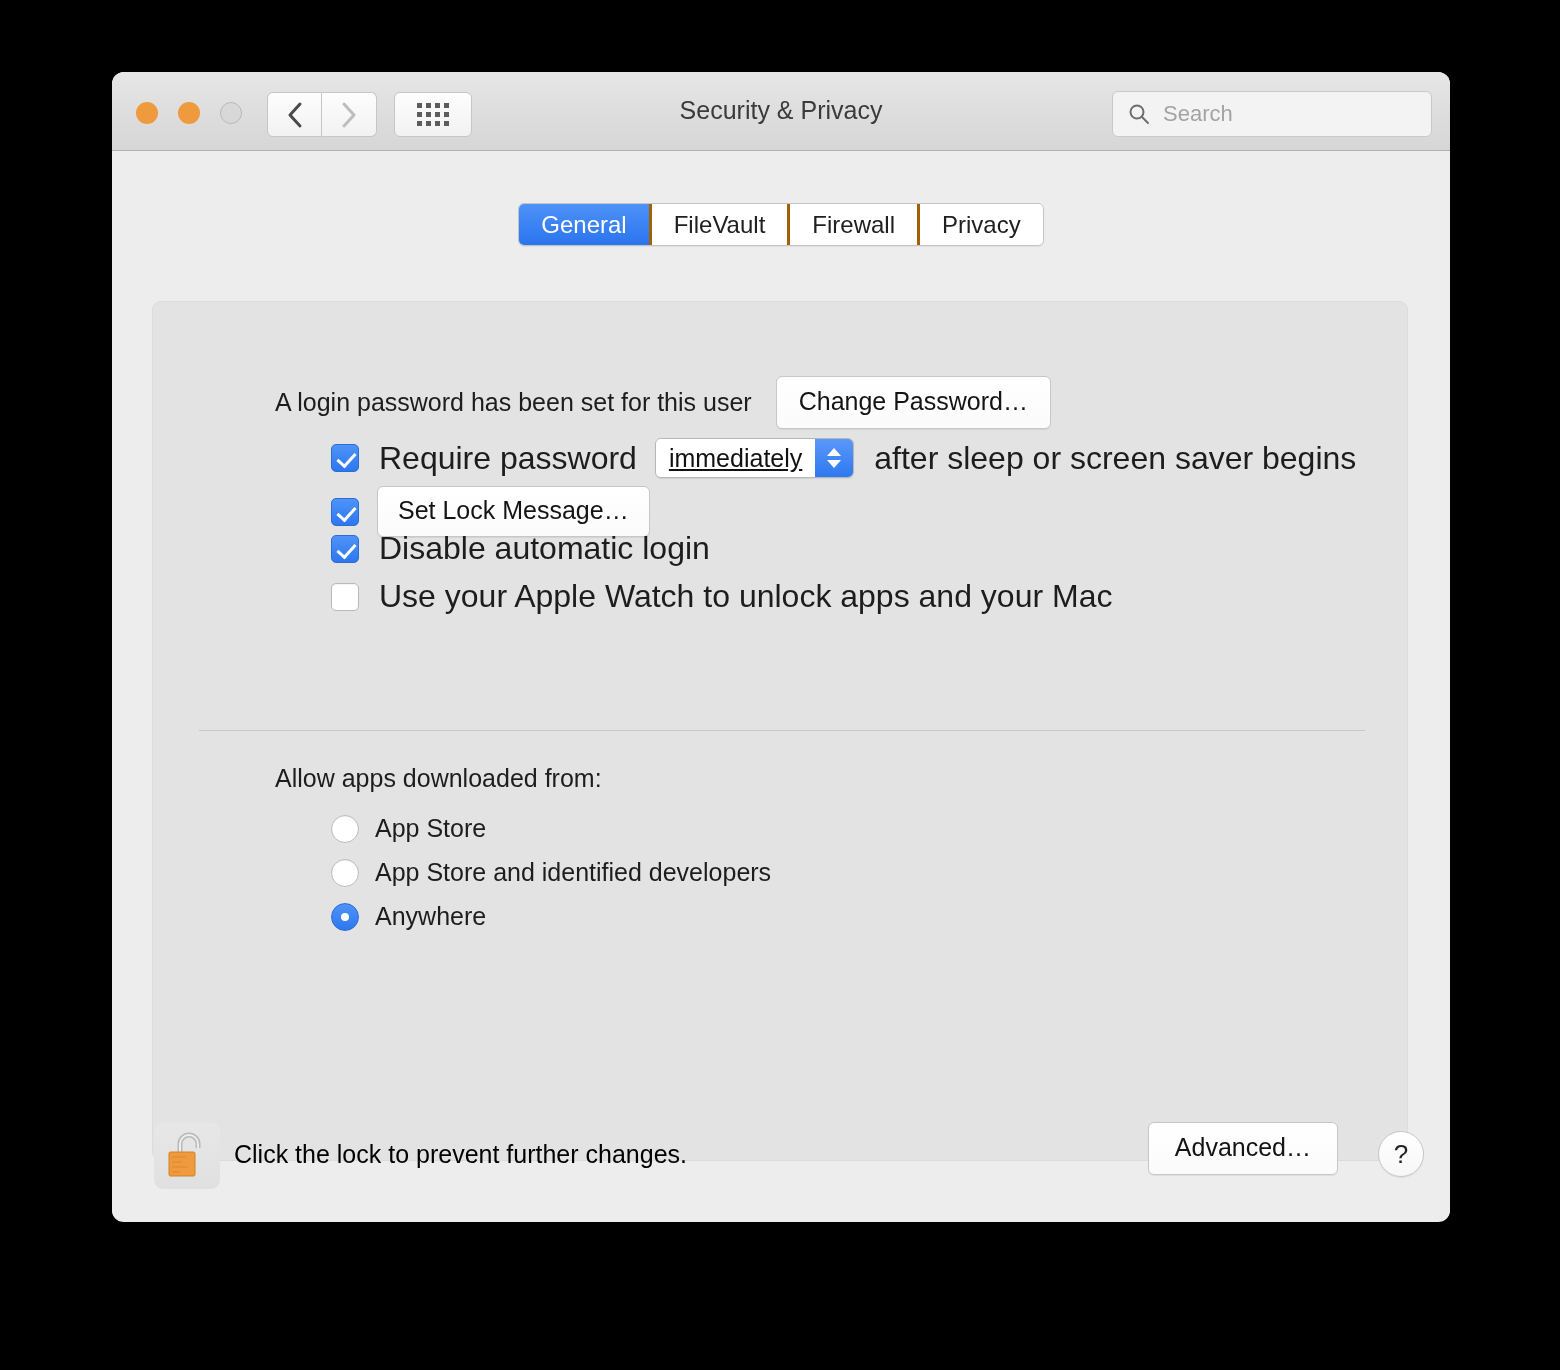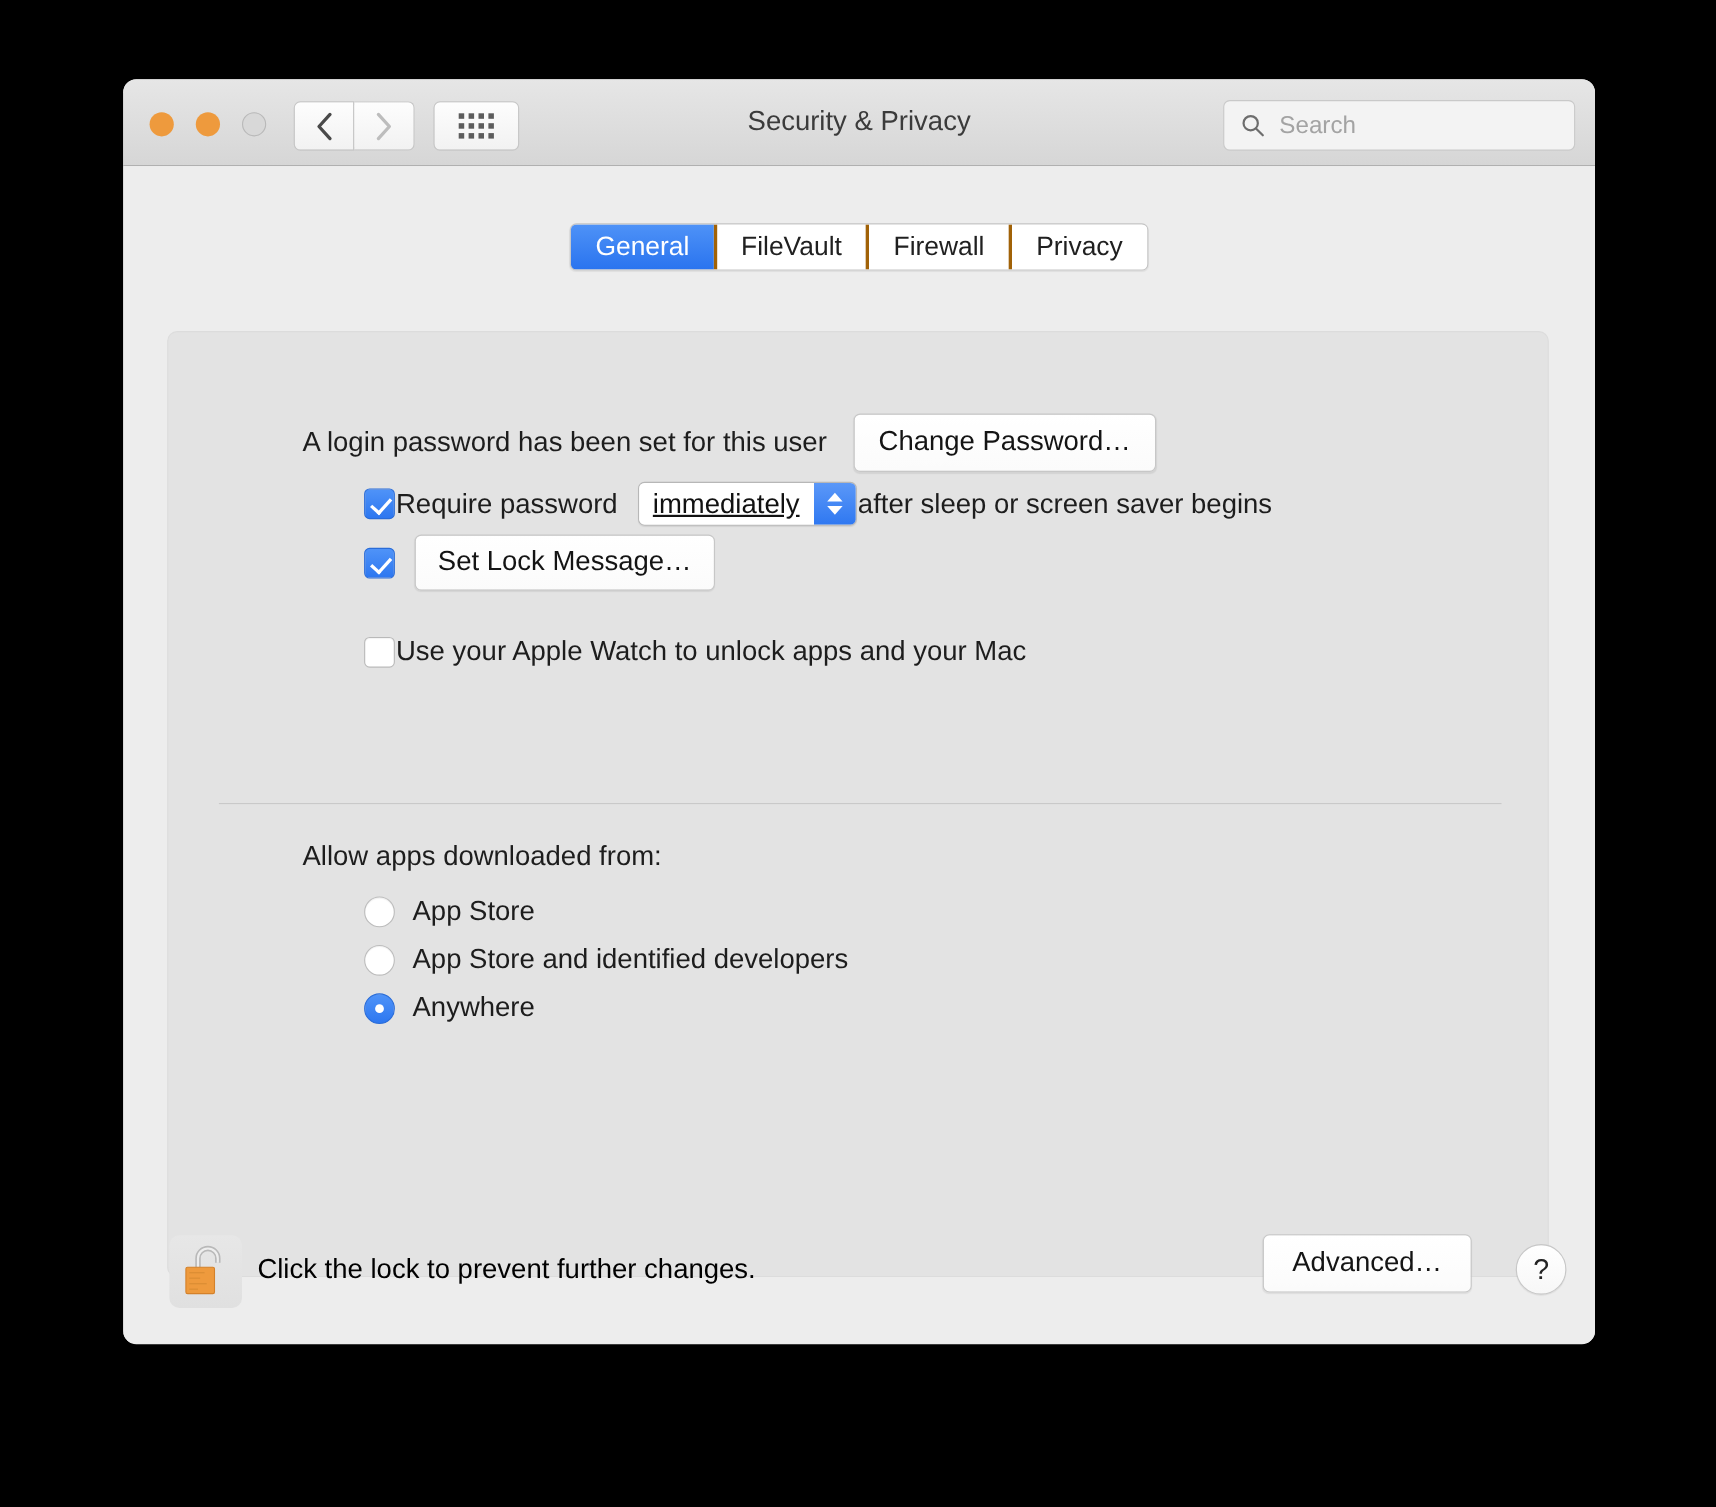--- a/index.html
+++ b/index.html
@@ -201,21 +201,21 @@
     width: 8px; height: 15px;
     border: solid #ffffff;
     border-width: 0 3px 3px 0;
     transform: rotate(42deg);
   }
   .checkbox.off {
     background: #ffffff;
     border: 1px solid #b9b9b9;
     box-shadow: inset 0 1px 1px rgba(0,0,0,0.05);
   }
-  .check-label { font-size: 25px; color: #1d1d1d; margin-left: 1px; }
+  .check-label { font-size: 32px; color: #1d1d1d; margin-left: 20px; }
 
   
   .popup {
     margin-left: 18px;
     display: flex;
     align-items: stretch;
     height: 40px;
     border: 1px solid #b7b7b7;
     border-radius: 6px;
     overflow: hidden;
@@ -411,20 +411,24 @@
           </div>
         </div>
         <span class="check-label">after sleep or screen saver begins</span>
       </div>
 
       <div class="row check-row" id="check-row-2">
         <div class="checkbox on"></div>
         <button class="push-btn" id="lock-msg-btn">Set Lock Message…</button>
       </div>
 
+      <div class="row check-row" id="check-row-3">
+        <div class="checkbox on"></div>
+        <span class="check-label">Disable automatic login</span>
+      </div>
 
       <div class="row check-row" id="check-row-4">
         <div class="checkbox off"></div>
         <span class="check-label">Use your Apple Watch to unlock apps and your Mac</span>
       </div>
 
       <div id="divider"></div>
 
       <div id="allow-title">Allow apps downloaded from:</div>
 

